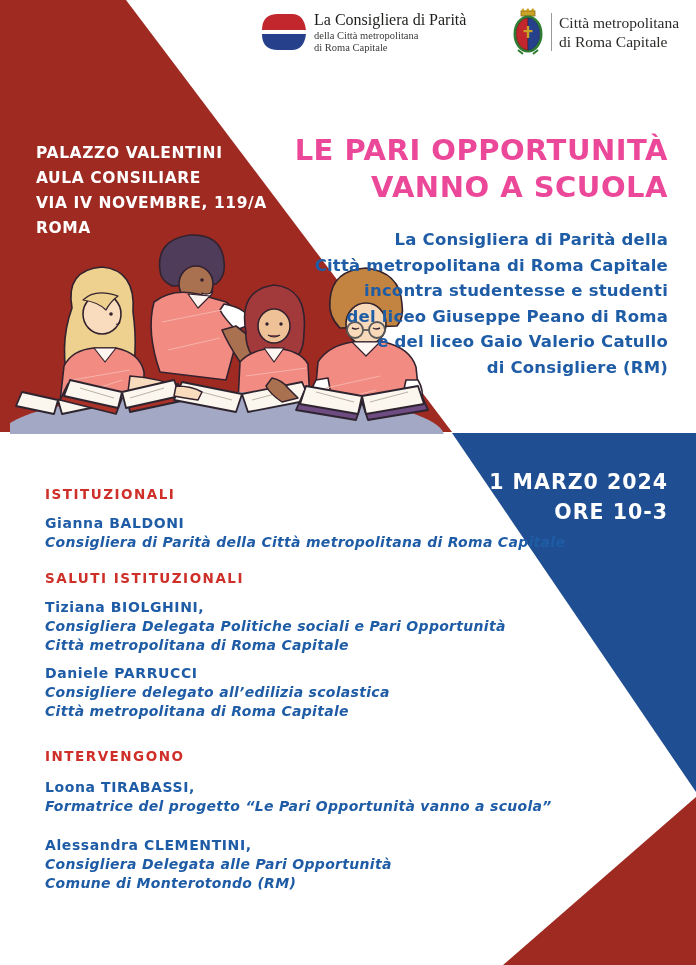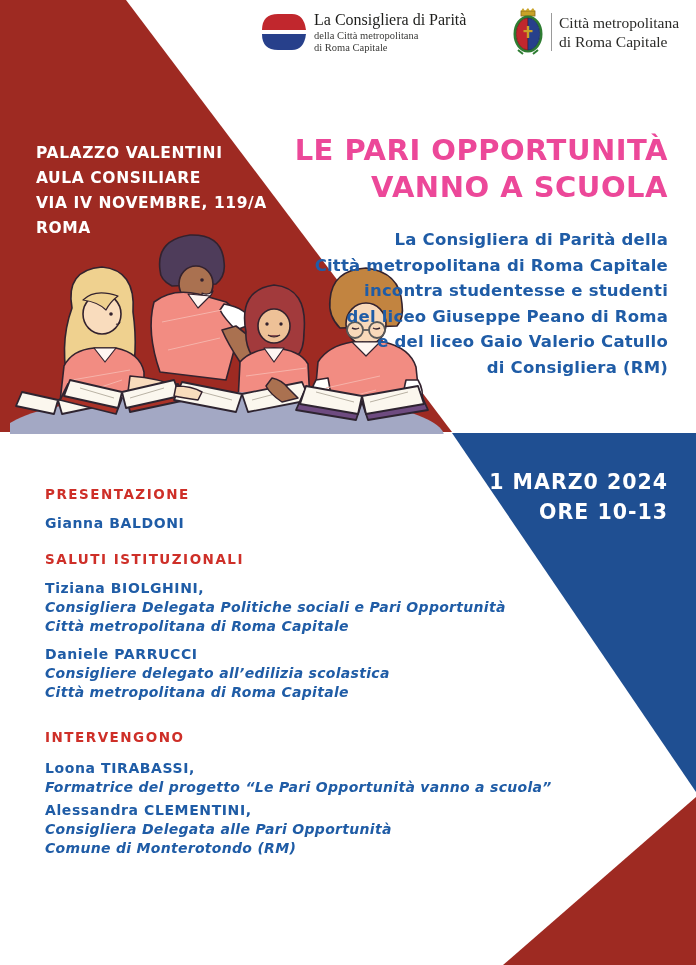--- a/index.html
+++ b/index.html
@@ -105,21 +105,21 @@
     <div>LE PARI OPPORTUNITÀ</div>
     <div>VANNO A SCUOLA</div>
   </div>
 
   <div class="intro">
     <div>La Consigliera di Parità della</div>
     <div>Città metropolitana di Roma Capitale</div>
     <div>incontra studentesse e studenti</div>
     <div>del liceo Giuseppe Peano di Roma</div>
     <div>e del liceo Gaio Valerio Catullo</div>
-    <div>di Consigliera (RM)</div>
+    <div>di Consigliere (RM)</div>
   </div>
 
   <svg class="illus" viewBox="0 0 436 204" xmlns="http://www.w3.org/2000/svg">
 
     <g stroke="#33222e" stroke-width="1.6" stroke-linejoin="round">
       <path d="M62 78 Q55 40 92 37 Q126 40 123 82 Q129 124 119 158 L60 162 Q48 116 62 78 Z" fill="#EFD18F"></path>
       <ellipse cx="92" cy="84" rx="19" ry="20" fill="#F9DCBD"></ellipse>
       <path d="M73 70 Q85 58 108 66 Q100 72 96 80 Q88 72 73 70 Z" fill="#EFD18F" stroke-width="1.2"></path>
       <circle cx="101" cy="84" r="1.8" fill="#33222e" stroke="none"></circle>
       <path d="M106 94 Q109 95 110 92" fill="none" stroke-width="1.2"></path>
@@ -190,44 +190,45 @@
     </g>
 
     <g stroke="#33222e" stroke-width="1.5" stroke-linejoin="round">
       <path d="M166 156 Q182 156 192 162 L188 170 Q174 168 164 166 Z" fill="#F9DCBD"></path>
       <path d="M262 148 Q272 150 278 158 L288 168 L272 172 Q260 164 256 156 Z" fill="#AA7150"></path>
     </g>
   </svg>
 
   <div class="when">
     <div>1 MARZ0 2024</div>
-    <div>ORE 10-13</div>
+    <div>ORE 10-3</div>
   </div>
 
   <div class="program">
 
-    <div class="sec-h">PRESENTAZIONE</div>
+    <div class="sec-h">ISTITUZIONALI</div>
     <div class="entry">
       <div class="pname">Gianna BALDONI</div>
+      <div class="prole">Consigliera di Parità della Città metropolitana di Roma Capitale</div>
     </div>
 
     <div class="sec-h gap1">SALUTI ISTITUZIONALI</div>
     <div class="entry">
       <div class="pname">Tiziana BIOLGHINI,</div>
       <div class="prole">Consigliera Delegata Politiche sociali e Pari Opportunità</div>
       <div class="prole">Città metropolitana di Roma Capitale</div>
     </div>
     <div class="entry">
       <div class="pname">Daniele PARRUCCI</div>
       <div class="prole">Consigliere delegato all’edilizia scolastica</div>
       <div class="prole">Città metropolitana di Roma Capitale</div>
     </div>
 
     <div class="sec-h gap2">INTERVENGONO</div>
-    <div class="entry" style="margin-bottom:4px;">
+    <div class="entry" style="margin-bottom:20px;">
       <div class="pname">Loona TIRABASSI,</div>
       <div class="prole">Formatrice del progetto “Le Pari Opportunità vanno a scuola”</div>
     </div>
     <div class="entry">
       <div class="pname">Alessandra  CLEMENTINI,</div>
       <div class="prole">Consigliera Delegata alle Pari Opportunità</div>
       <div class="prole">Comune di Monterotondo (RM)</div>
     </div>
 
   </div>

